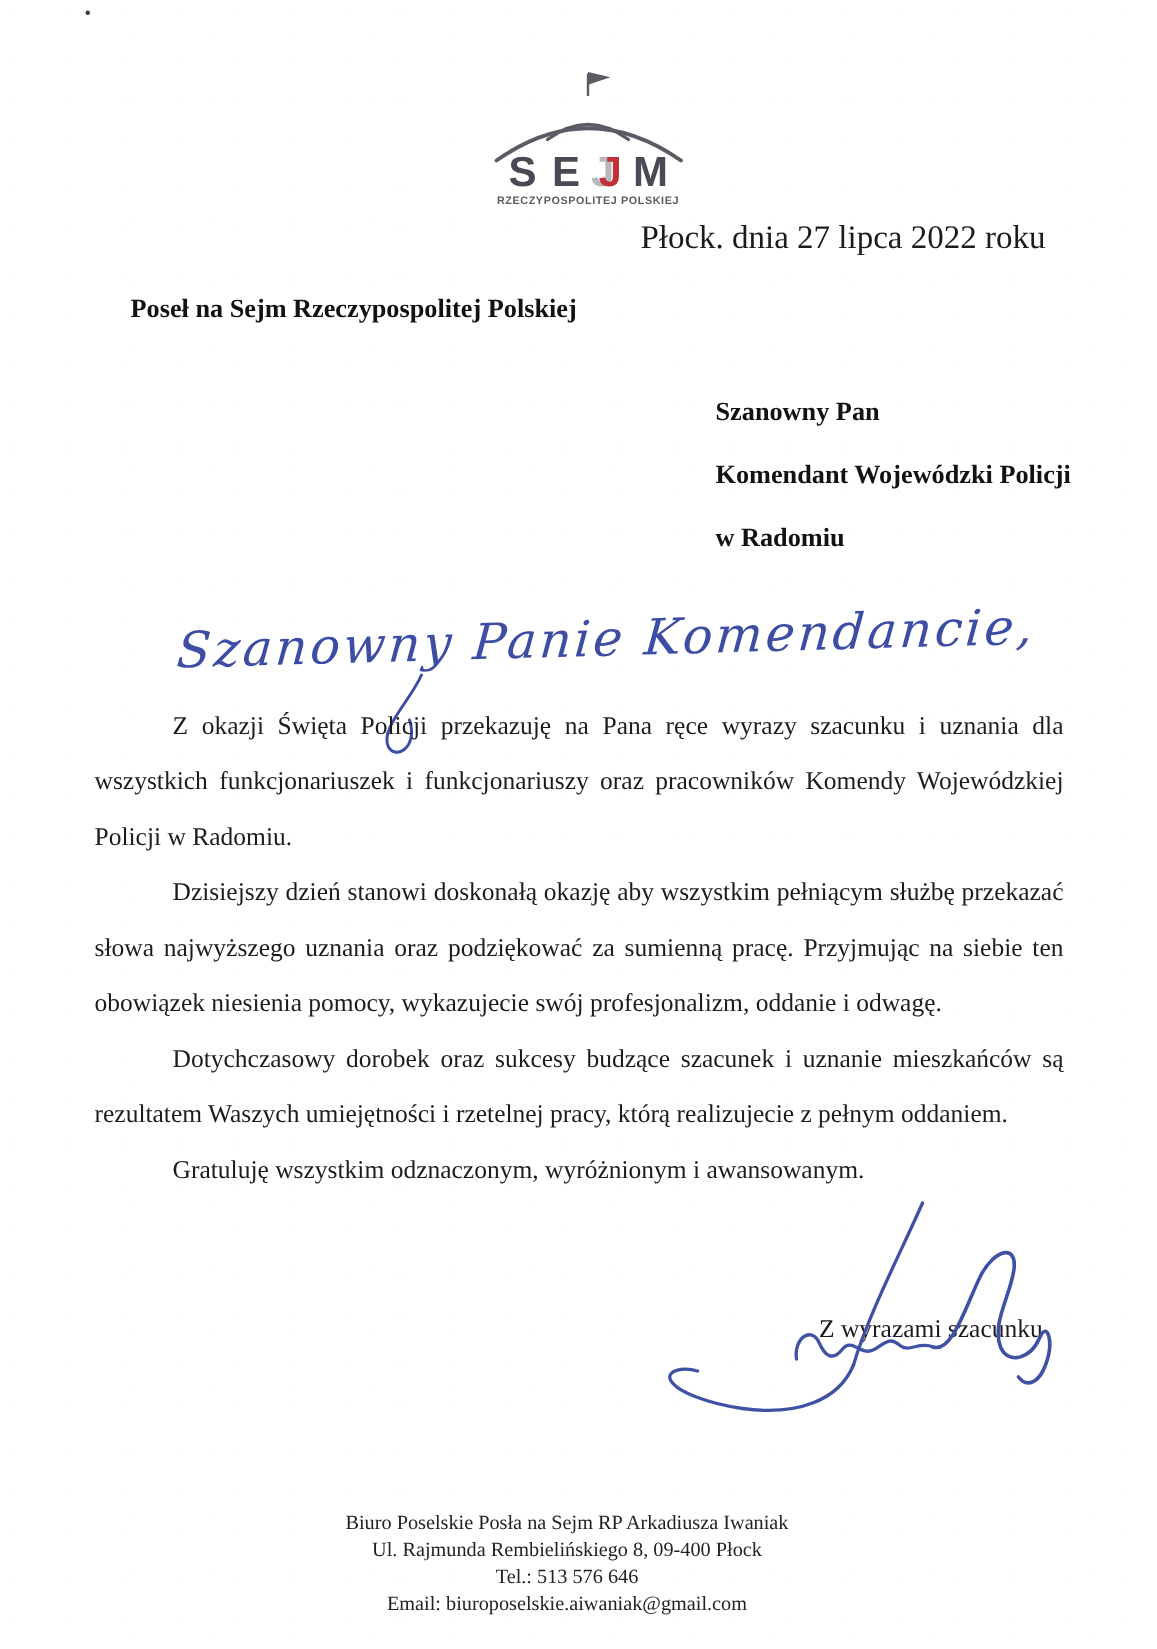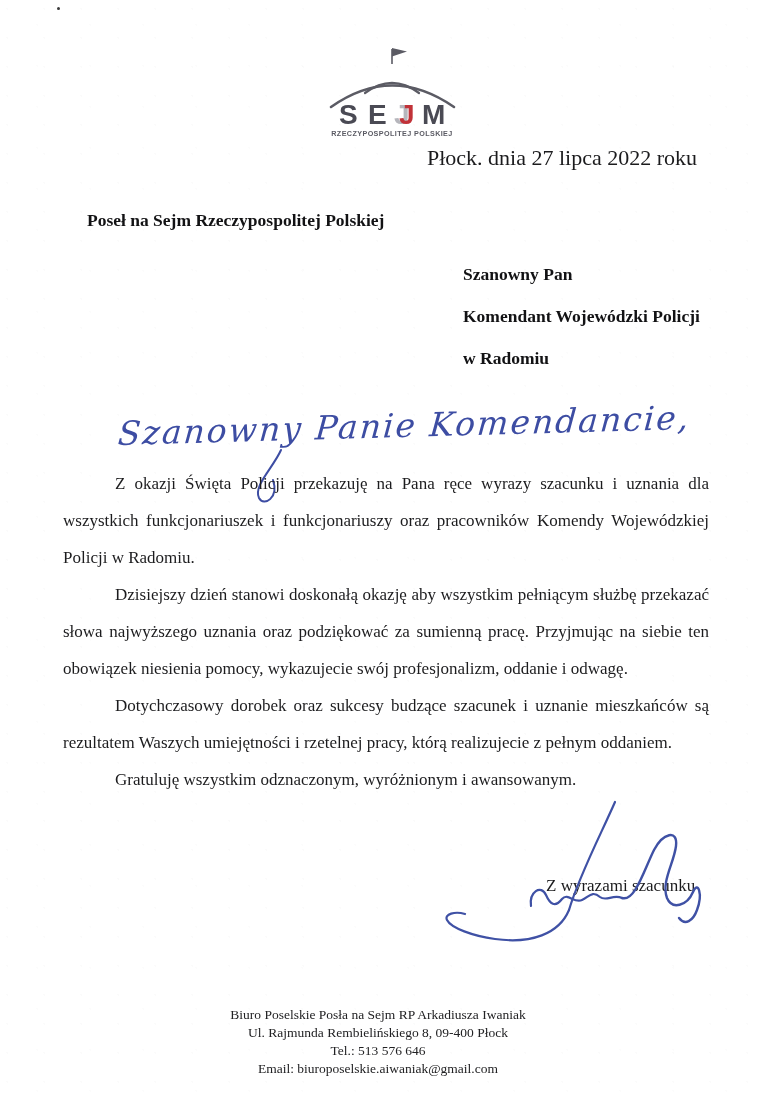--- a/index.html
+++ b/index.html
@@ -30,24 +30,24 @@
 
   
   .date-line {
     position: absolute; top: 145px; right: 74px;
     font-size: 22px; color: #1b1b1d;
   }
 
   
   .sender { position: absolute; left: 87px; top: 185px; }
   .sender-name { font-weight: bold; font-size: 17.5px; color: #121214; }
-  .sender-title { font-weight: bold; font-size: 17.5px; color: #121214; margin-top: 25px; }
+  .sender-title { font-weight: bold; font-size: 17.5px; color: #121214; margin-top: 10px; }
 
   
-  .recipient { position: absolute; left: 463px; top: 264px; }
+  .recipient { position: absolute; left: 477px; top: 264px; }
   .recipient div { font-weight: bold; font-size: 17.5px; color: #121214; height: 42px; }
 
   
   .salutation {
     position: absolute; left: 118px; top: 406px;
     font-family: "DejaVu Serif", serif;
     font-style: italic;
     font-size: 33px;
     letter-spacing: 2px;
     color: #3d4da3;

